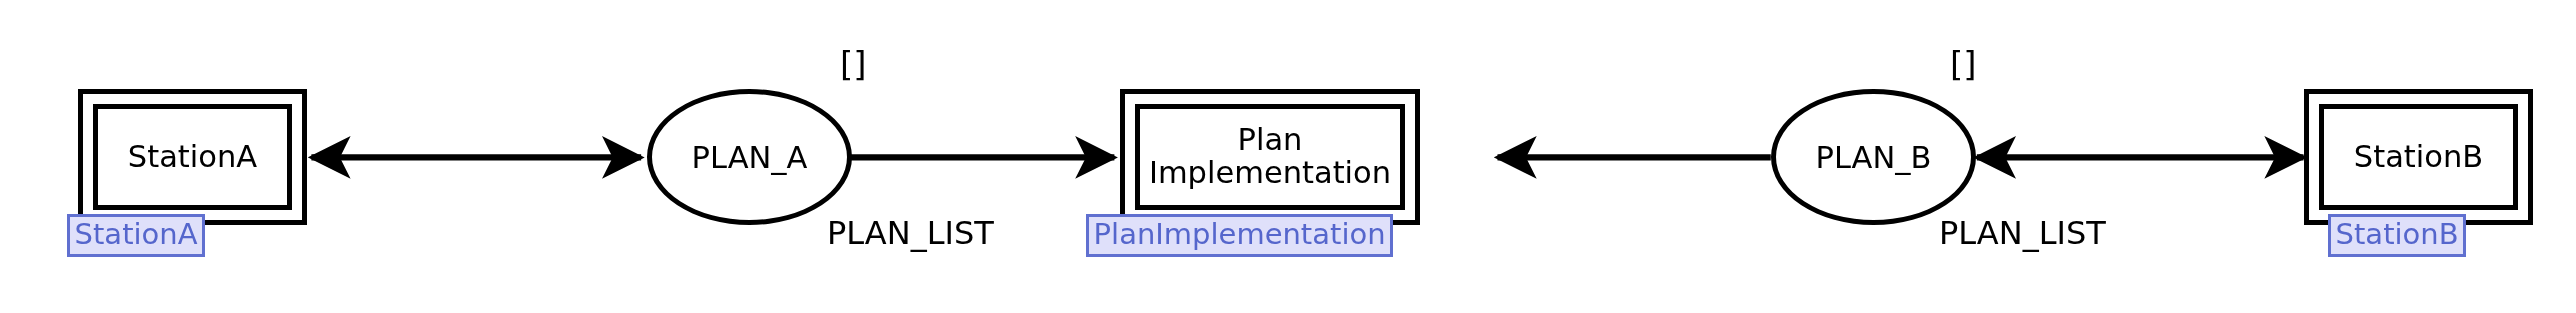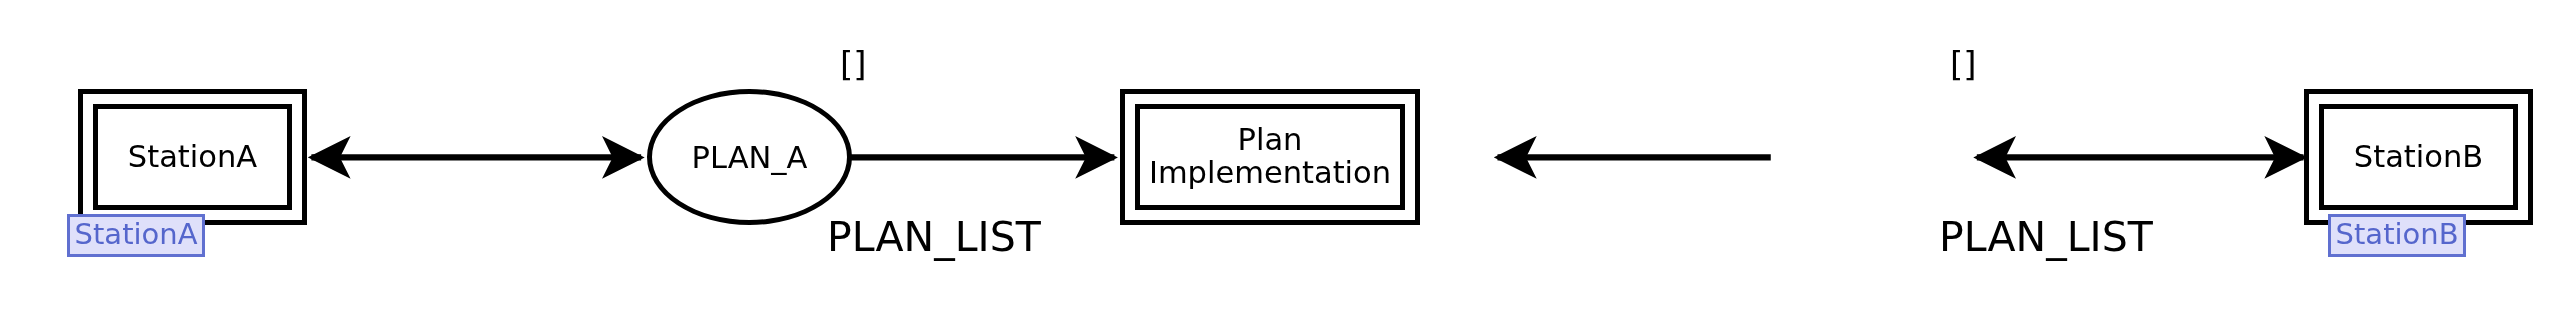--- a/index.html
+++ b/index.html
@@ -76,21 +76,21 @@
     line-height: 1;
     padding: 3.1px 4.6px 5.3px 4.6px;
     white-space: nowrap;
     z-index: 5;
   }
 
   
   .annot {
     position: absolute;
     font-family: "DejaVu Sans", sans-serif;
-    font-size: 41px;
+    font-size: 32px;
     line-height: 1;
     color: #000000;
     white-space: nowrap;
   }
   .annot.bracket {
     font-size: 34px;
   }
 
   
   #edge-layer {
@@ -139,21 +139,25 @@
   </div>
   <div class="annot bracket" style="left:840px; top:47px;">[]</div>
   <div class="annot" style="left:827px; top:217px;">PLAN_LIST</div>
 
   <div class="node-box" style="left:1120px; top:89px; width:300px; height:136px;">
     <div class="inner">
       <div class="node-text">Plan
 Implementation</div>
     </div>
   </div>
+  <div class="blue-label" style="left:1086px; top:214px;">PlanImplementation</div>
 
+  <div class="ellipse-node" style="left:1771px; top:89px; width:205px; height:136px;">
+    <div class="node-text">PLAN_B</div>
+  </div>
   <div class="annot bracket" style="left:1950px; top:47px;">[]</div>
   <div class="annot" style="left:1939px; top:217px;">PLAN_LIST</div>
 
   <div class="node-box" style="left:2304px; top:89px; width:229px; height:136px;">
     <div class="inner">
       <div class="node-text">StationB</div>
     </div>
   </div>
   <div class="blue-label" style="left:2328px; top:214px;">StationB</div>
 

